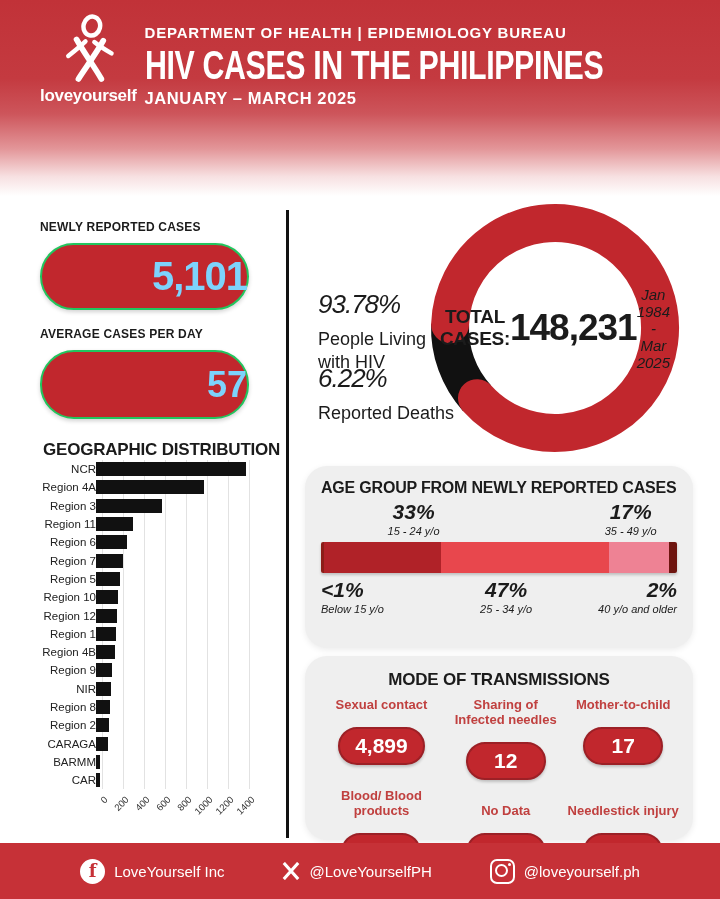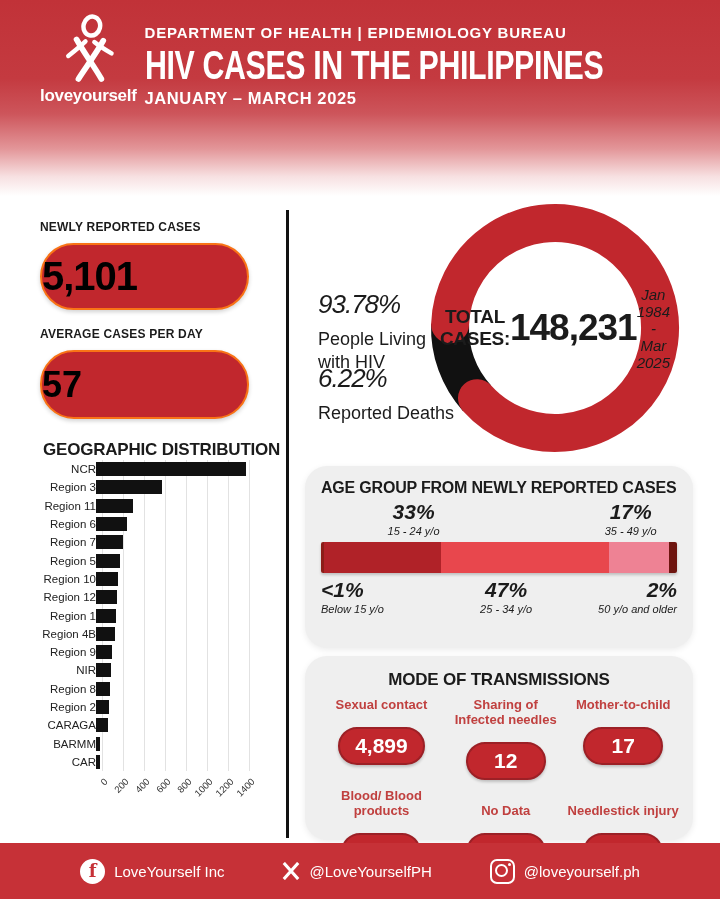--- a/index.html
+++ b/index.html
@@ -18,22 +18,22 @@
   .big-title{color:#fff;font-weight:bold;font-size:41px;letter-spacing:-.5px;white-space:nowrap;
              transform:scaleX(.74);transform-origin:left center;margin:3px 0 2px 0;line-height:1.05;}
   .period{color:#fff;font-weight:bold;font-size:16.5px;letter-spacing:.6px;}
 
   
   .abs{position:absolute;}
   .divider{position:absolute;left:286px;top:210px;width:3px;height:628px;background:#111;}
 
   
   .stat-h{font-size:12px;font-weight:bold;letter-spacing:.2px;white-space:nowrap;}
-  .stat-pill{background:#c1272d;border:2px solid #f97316;border-radius:34px;color:#000000;
-             display:flex;align-items:center;justify-content:flex-start;font-weight:bold;
+  .stat-pill{background:#c1272d;border:2px solid #22c55e;border-radius:34px;color:#7dd3fc;
+             display:flex;align-items:center;justify-content:flex-end;font-weight:bold;
              box-shadow:0 2px 4px rgba(0,0,0,.18);}
   .pill-big{font-size:40px;letter-spacing:-1px;}
   .pill-med{font-size:36px;}
 
   
   .geo-title{font-size:17px;font-weight:bold;white-space:nowrap;letter-spacing:-.2px;}
   .geo-chart{display:flex;flex-direction:column;}
   .geo-plot{position:relative;}
   .geo-gridwrap{position:absolute;left:74px;right:12px;top:0;bottom:0;}
   .gridline{position:absolute;top:0;bottom:0;width:1px;background:#e2e2e2;}
@@ -142,20 +142,26 @@
           <div class="gridline" style="left: 93.3333%;"></div>
         </div>
       <div>
           <div class="geo-row">
             <span class="geo-lbl">NCR</span>
             <div class="geo-track">
               <div class="geo-bar" style="width: 91.3333%; background: rgb(17, 17, 17);"></div>
             </div>
           </div>
           <div class="geo-row">
+            <span class="geo-lbl">Region 4A</span>
+            <div class="geo-track">
+              <div class="geo-bar" style="width: 66%; background: rgb(17, 17, 17);"></div>
+            </div>
+          </div>
+          <div class="geo-row">
             <span class="geo-lbl">Region 3</span>
             <div class="geo-track">
               <div class="geo-bar" style="width: 40%; background: rgb(17, 17, 17);"></div>
             </div>
           </div>
           <div class="geo-row">
             <span class="geo-lbl">Region 11</span>
             <div class="geo-track">
               <div class="geo-bar" style="width: 22.6667%; background: rgb(17, 17, 17);"></div>
             </div>
@@ -303,21 +309,21 @@
         <div class="age-lbl edge-left" style="left: 0px;">
           <div class="age-pct">&lt;1%</div>
           <div class="age-sub">Below 15 y/o</div>
         </div>
         <div class="age-lbl" style="left: 52%; text-align: center;">
           <div class="age-pct">47%</div>
           <div class="age-sub">25 - 34 y/o</div>
         </div>
         <div class="age-lbl edge-right" style="right: 0px;">
           <div class="age-pct">2%</div>
-          <div class="age-sub">50 y/o and older</div>
+          <div class="age-sub">40 y/o and older</div>
         </div>
       </div>
   </div>
 
   <div class="abs card tx-card" style="left:305px;top:656px;width:388px;height:184px;">
     <div class="tx-title">MODE OF TRANSMISSIONS</div>
     <div class="tx-grid">
         <div class="tx-cell top">
           <div class="tx-lbl">Sexual contact</div>
           <div class="tx-pill">4,899</div>

